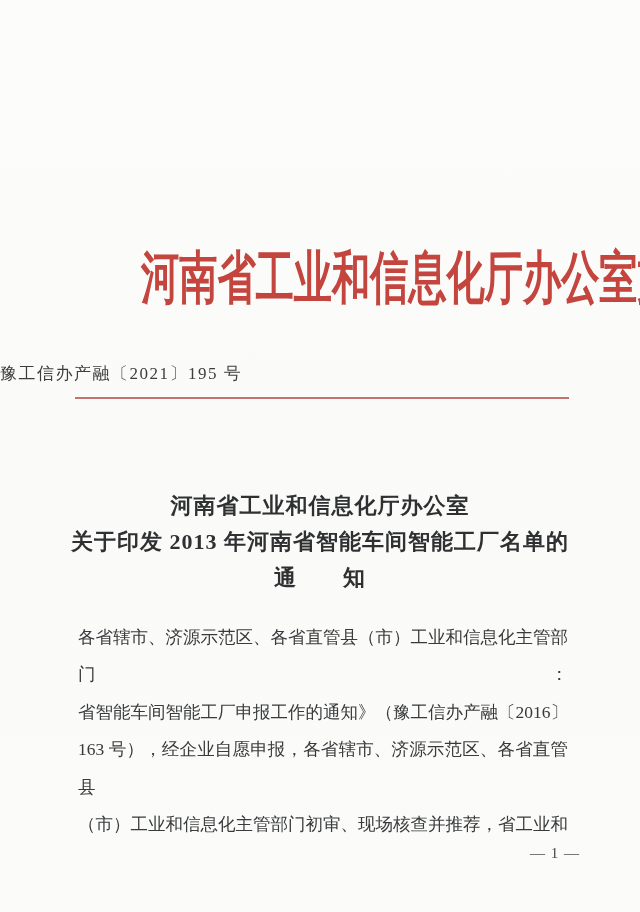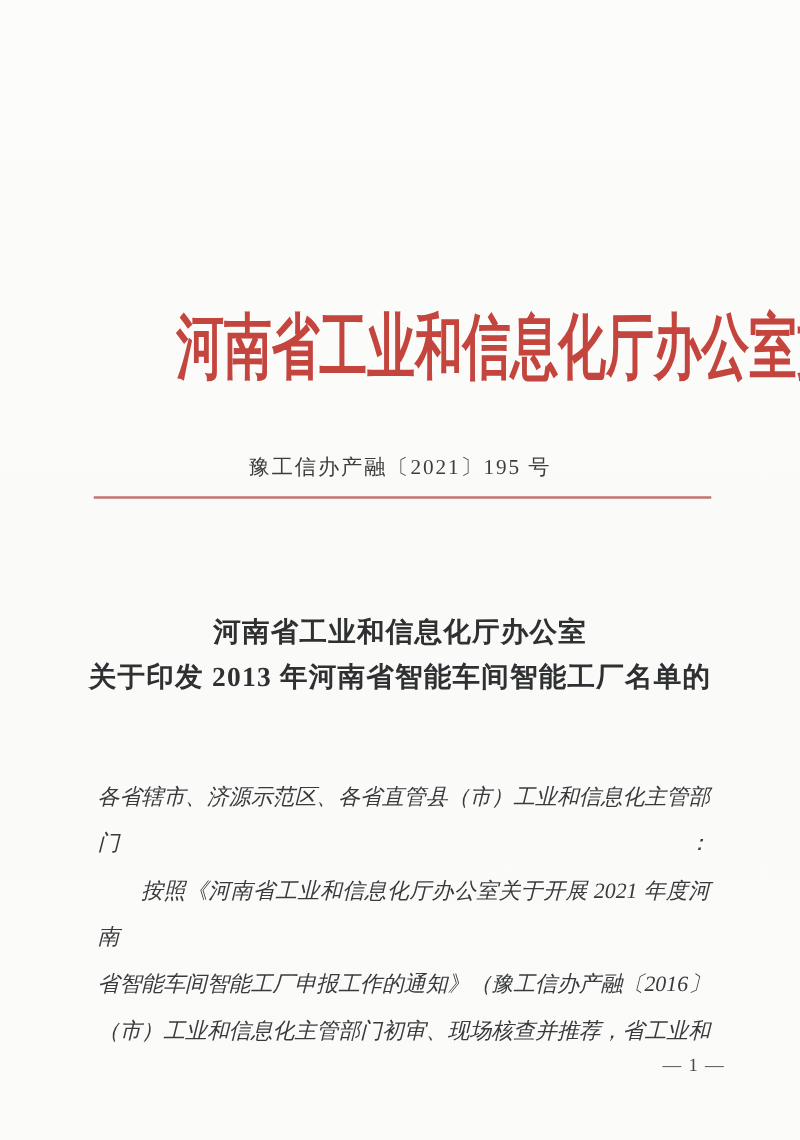--- a/index.html
+++ b/index.html
@@ -32,21 +32,21 @@
     letter-spacing: 0px;
     transform: scaleX(0.67);
     transform-origin: 50% 50%;
     font-family: "Liberation Serif", "DejaVu Serif", serif;
   }
   .doc-number {
     position: absolute;
     top: 362px;
     left: 0;
     width: 640px;
-    text-align: center;
+    text-align: left;
     font-size: 17px;
     letter-spacing: 1.5px;
     color: #3d3d3d;
   }
   .red-line {
     position: absolute;
     top: 397px;
     left: 75px;
     width: 494px;
     height: 2px;
@@ -69,21 +69,20 @@
     left: 78px;
     width: 490px;
     font-size: 17.5px;
     line-height: 37.4px;
     color: #383a3c;
   }
   .body-line {
     text-align: justify;
     text-align-last: justify;
     white-space: normal;
-    font-style: italic;
   }
   .body-line.indent {
     text-indent: 2em;
   }
   .page-number {
     position: absolute;
     top: 845px;
     right: 60px;
     font-size: 15px;
     letter-spacing: 1px;
@@ -99,24 +98,25 @@
     <span class="stretch" style="color: rgb(196, 68, 62);">河南省工业和信息化厅办公室文件</span>
   </div>
 
   <div class="doc-number">豫工信办产融〔2021〕195 号</div>
 
   <div class="red-line" style="background: rgb(196, 115, 109);"></div>
 
   <div class="notice-title">
     <div>河南省工业和信息化厅办公室</div>
     <div>关于印发 2013 年河南省智能车间智能工厂名单的</div>
+    <div>通　　知</div>
   </div>
 
   <div class="body-text">
       <div class="body-line">各省辖市、济源示范区、各省直管县（市）工业和信息化主管部门：</div>
-      <div class="body-line indent">按照《河南省工业和信息化厅办公室关于开展 2021 年度河南</div>
       <div class="body-line">省智能车间智能工厂申报工作的通知》（豫工信办产融〔2016〕</div>
+      <div class="body-line">163 号），经企业自愿申报，各省辖市、济源示范区、各省直管县</div>
       <div class="body-line">（市）工业和信息化主管部门初审、现场核查并推荐，省工业和</div>
     </div>
 
   <div class="page-number">— 1 —</div>
 
 </div>
 
 </body></html>

